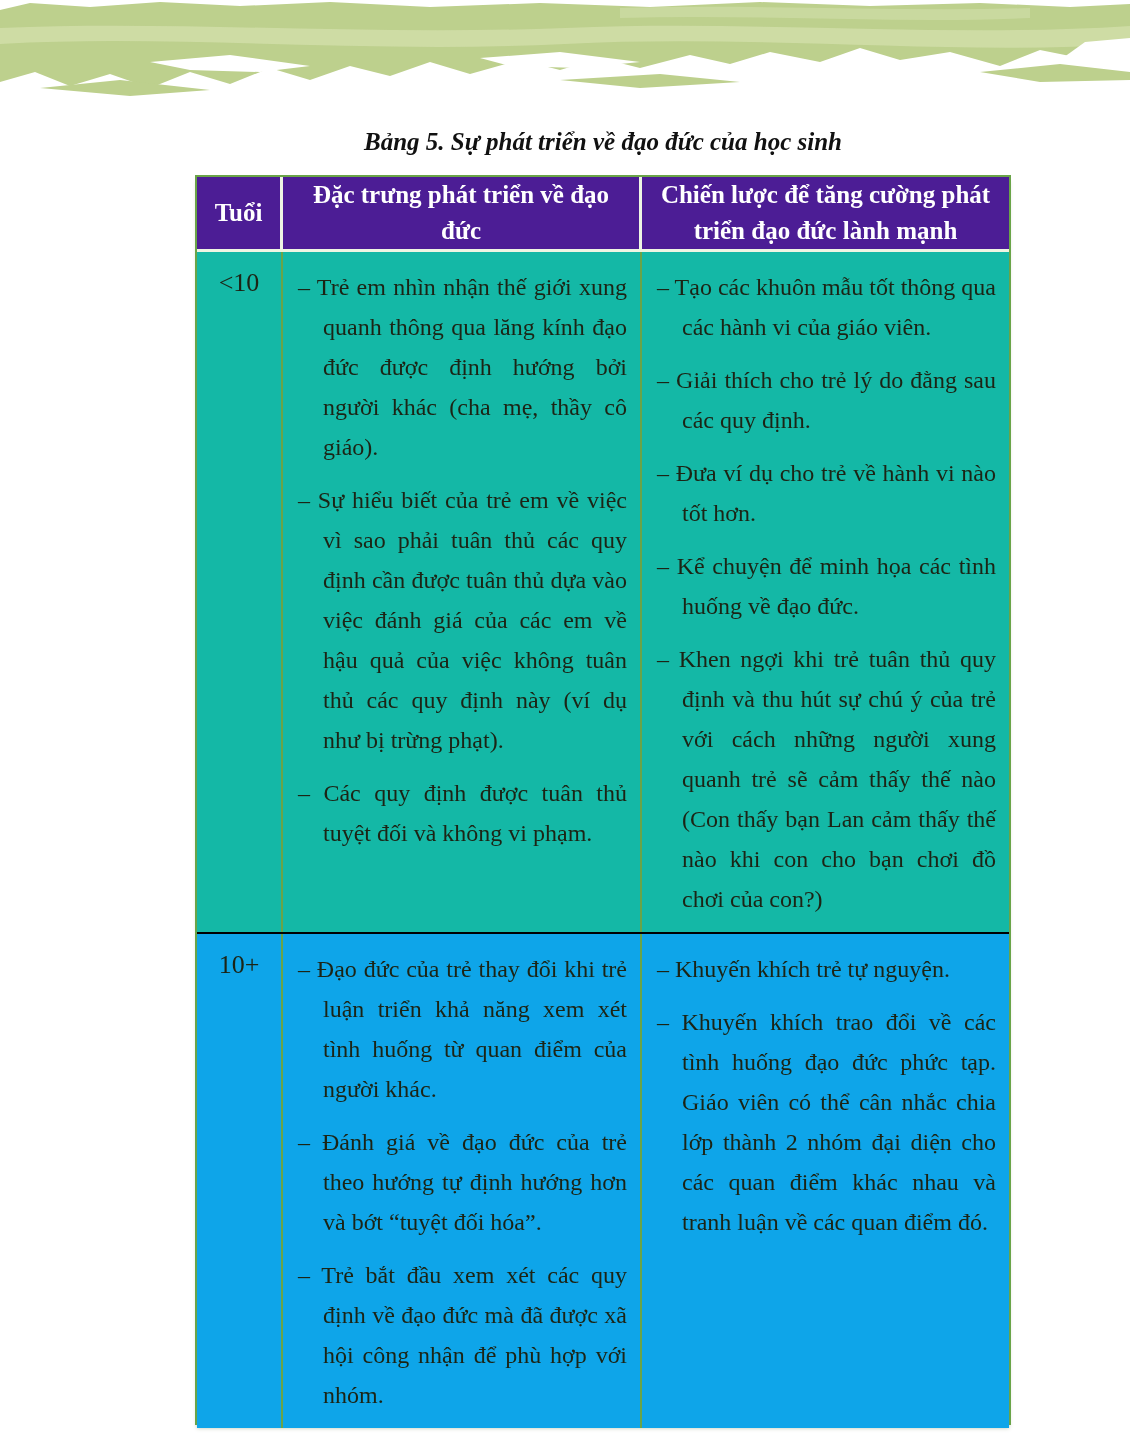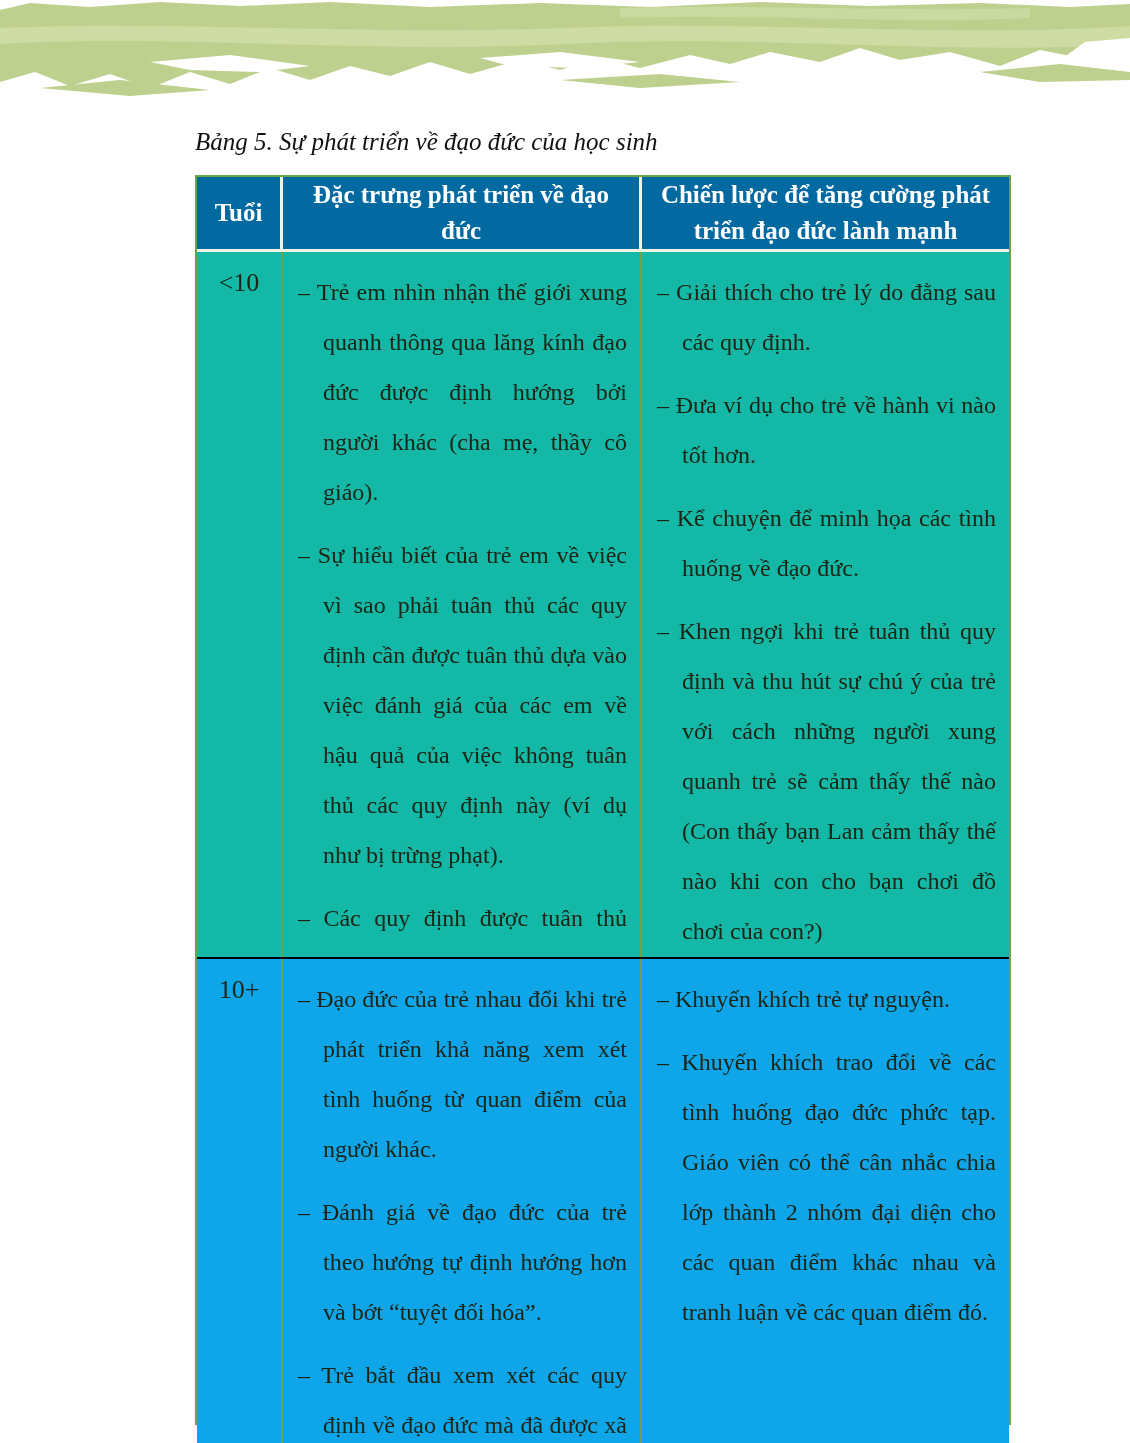--- a/index.html
+++ b/index.html
@@ -20,22 +20,23 @@
     position: absolute;
     top: 0;
     left: 0;
     display: block;
   }
   .caption {
     position: absolute;
     top: 128px;
     left: 195px;
     width: 816px;
+    text-align: center;
     font-size: 25px;
-    font-weight: normal;
+    font-weight: bold;
     font-style: italic;
     color: #111111;
   }
   .dev-table {
     position: absolute;
     top: 175px;
     left: 195px;
     width: 816px;
     height: 1250px;
     box-sizing: border-box;
@@ -44,21 +45,21 @@
     display: flex;
     flex-direction: column;
   }
   .trow {
     display: grid;
     grid-template-columns: 86px 359px 1fr;
     box-sizing: border-box;
   }
   .thead {
     height: 83px;
-    background: #0369a1;
+    background: #4c1d95;
     border-bottom: 3px solid #eef5e3;
   }
   .th {
     display: flex;
     align-items: center;
     justify-content: center;
     text-align: center;
     color: #ffffff;
     font-weight: bold;
     font-size: 25px;
@@ -87,21 +88,21 @@
     padding-top: 16px;
   }
   .td-text {
     padding: 11px 13px 0 15px;
     font-size: 24px;
   }
   .bullet {
     margin: 4px 0 13px 0;
     padding-left: 25px;
     text-indent: -25px;
-    line-height: 50px;
+    line-height: 40px;
     text-align: justify;
   }
 </style>
 </head>
 <body>
 
 <div class="page">
 
   <svg class="banner" width="1130" height="105" viewBox="0 0 1130 105" preserveAspectRatio="none">
     <path d="M0,10 L30,3 L90,7 L160,2 L240,6 L330,2 L430,7 L540,3 L650,7 L760,2 L870,6 L980,3 L1070,7 L1130,4
@@ -129,31 +130,32 @@
     </div>
 
     <div class="trow body-row1">
       <div class="td td-age sep">&lt;10</div>
       <div class="td td-text sep">
         <p class="bullet">– Trẻ em nhìn nhận thế giới xung quanh thông qua lăng kính đạo đức được định hướng bởi người khác (cha mẹ, thầy cô giáo).</p>
         <p class="bullet">– Sự hiểu biết của trẻ em về việc vì sao phải tuân thủ các quy định cần được tuân thủ dựa vào việc đánh giá của các em về hậu quả của việc không tuân thủ các quy định này (ví dụ như bị trừng phạt).</p>
         <p class="bullet">– Các quy định được tuân thủ tuyệt đối và không vi phạm.</p>
       </div>
       <div class="td td-text">
+        <p class="bullet">– Tạo các khuôn mẫu tốt thông qua các hành vi của giáo viên.</p>
         <p class="bullet">– Giải thích cho trẻ lý do đằng sau các quy định.</p>
         <p class="bullet">– Đưa ví dụ cho trẻ về hành vi nào tốt hơn.</p>
         <p class="bullet">– Kể chuyện để minh họa các tình huống về đạo đức.</p>
         <p class="bullet">– Khen ngợi khi trẻ tuân thủ quy định và thu hút sự chú ý của trẻ với cách những người xung quanh trẻ sẽ cảm thấy thế nào (Con thấy bạn Lan cảm thấy thế nào khi con cho bạn chơi đồ chơi của con?)</p>
       </div>
     </div>
 
     <div class="trow body-row2">
       <div class="td td-age sep">10+</div>
       <div class="td td-text sep">
-        <p class="bullet">– Đạo đức của trẻ nhau đổi khi trẻ phát triển khả năng xem xét tình huống từ quan điểm của người khác.</p>
+        <p class="bullet">– Đạo đức của trẻ thay đổi khi trẻ luận triển khả năng xem xét tình huống từ quan điểm của người khác.</p>
         <p class="bullet">– Đánh giá về đạo đức của trẻ theo hướng tự định hướng hơn và bớt “tuyệt đối hóa”.</p>
         <p class="bullet">– Trẻ bắt đầu xem xét các quy định về đạo đức mà đã được xã hội công nhận để phù hợp với nhóm.</p>
       </div>
       <div class="td td-text">
         <p class="bullet">– Khuyến khích trẻ tự nguyện.</p>
         <p class="bullet">– Khuyến khích trao đổi về các tình huống đạo đức phức tạp. Giáo viên có thể cân nhắc chia lớp thành 2 nhóm đại diện cho các quan điểm khác nhau và tranh luận về các quan điểm đó.</p>
       </div>
     </div>
 
   </div>

